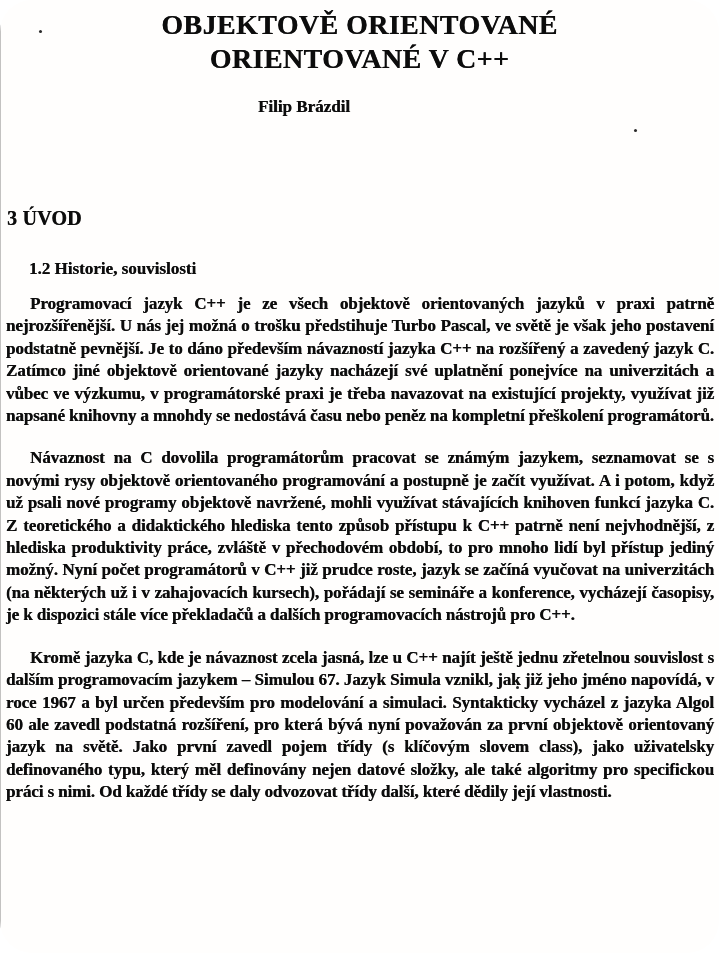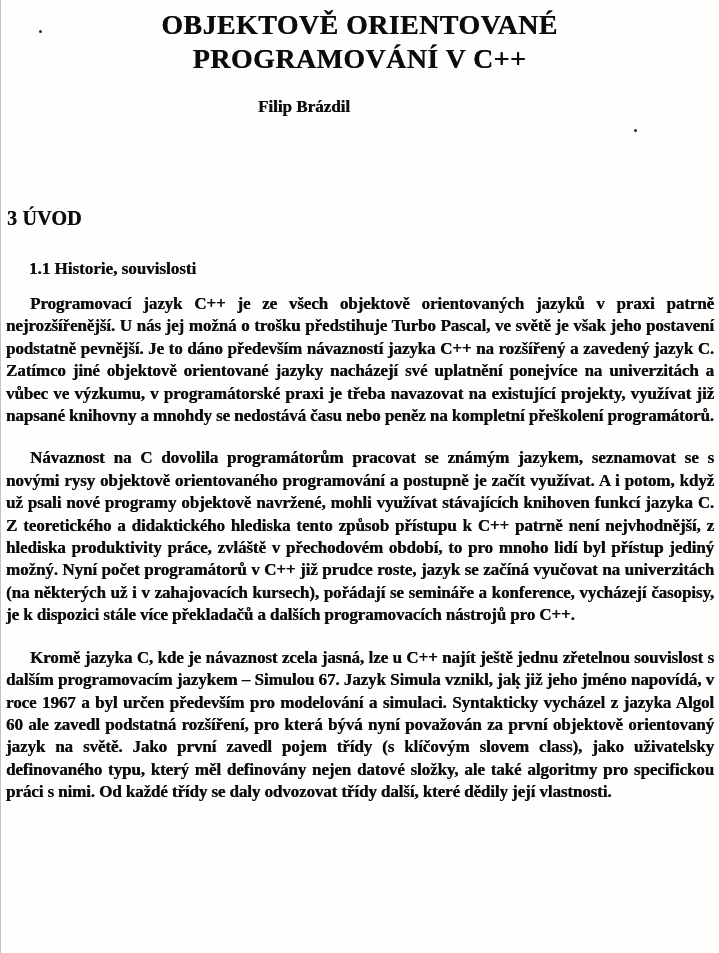--- a/index.html
+++ b/index.html
@@ -10,20 +10,21 @@
   .page {
     position: relative;
     width: 719px;
     height: 953px;
     background: #fffefd;
     overflow: hidden;
     font-family: "Liberation Serif", serif;
     color: #0c0c0c;
     
     text-shadow: 0.35px 0 0 rgba(10,10,10,0.85);
+    border-radius: 32px;
   }
   .scan-edge {
     position: absolute;
     left: 0;
     top: 0;
     width: 1px;
     height: 953px;
     background: rgba(40,40,40,0.28);
   }
   .speck {
@@ -91,27 +92,27 @@
 </head>
 <body>
 
 <div class="page">
 
   <div class="scan-edge"></div>
   <span class="speck" style="left:39px; top:30px;"></span>
   <span class="speck" style="left:634px; top:129px;"></span>
   <span class="speck" style="left:516px; top:686px;"></span>
 
-  <h1 class="title"><span>OBJEKTOVĚ ORIENTOVANÉ</span><br><span>PROGRAMOVÁNÍ V C++</span></h1>
+  <h1 class="title"><span>OBJEKTOVĚ ORIENTOVANÉ</span><br><span>ORIENTOVANÉ V C++</span></h1>
 
   <p class="author">Filip Brázdil</p>
 
   <h2 class="section-heading">3 ÚVOD</h2>
 
-  <h3 class="subsection-heading">1.1 Historie, souvislosti</h3>
+  <h3 class="subsection-heading">1.2 Historie, souvislosti</h3>
 
   <div class="body-text">
     <p>Programovací jazyk C++ je ze všech objektově orientovaných jazyků v praxi patrně nejrozšířenější. U nás jej možná o trošku předstihuje Turbo Pascal, ve světě je však jeho postavení podstatně pevnější. Je to dáno především návazností jazyka C++ na rozšířený a zavedený jazyk C. Zatímco jiné objektově orientované jazyky nacházejí své uplatnění ponejvíce na univerzitách a vůbec ve výzkumu, v programátorské praxi je třeba navazovat na existující projekty, využívat již napsané knihovny a mnohdy se nedostává času nebo peněz na kompletní přeškolení programátorů.</p>
     <p>Návaznost na C dovolila programátorům pracovat se známým jazykem, seznamovat se s novými rysy objektově orientovaného programování a postupně je začít využívat. A i potom, když už psali nové programy objektově navržené, mohli využívat stávajících knihoven funkcí jazyka C. Z teoretického a didaktického hlediska tento způsob přístupu k C++ patrně není nejvhodnější, z hlediska produktivity práce, zvláště v přechodovém období, to pro mnoho lidí byl přístup jediný možný. Nyní počet programátorů v C++ již prudce roste, jazyk se začíná vyučovat na univerzitách (na některých už i v zahajovacích kursech), pořádají se semináře a konference, vycházejí časopisy, je k dispozici stále více překladačů a dalších programovacích nástrojů pro C++.</p>
     <p>Kromě jazyka C, kde je návaznost zcela jasná, lze u C++ najít ještě jednu zřetelnou souvislost s dalším programovacím jazykem – Simulou 67. Jazyk Simula vznikl, jak již jeho jméno napovídá, v roce 1967 a byl určen především pro modelování a simulaci. Syntakticky vycházel z jazyka Algol 60 ale zavedl podstatná rozšíření, pro která bývá nyní považován za první objektově orientovaný jazyk na světě. Jako první zavedl pojem třídy (s klíčovým slovem class), jako uživatelsky definovaného typu, který měl definovány nejen datové složky, ale také algoritmy pro specifickou práci s nimi. Od každé třídy se daly odvozovat třídy další, které dědily její vlastnosti.</p>
   </div>
 
 </div>
 
 </body></html>

